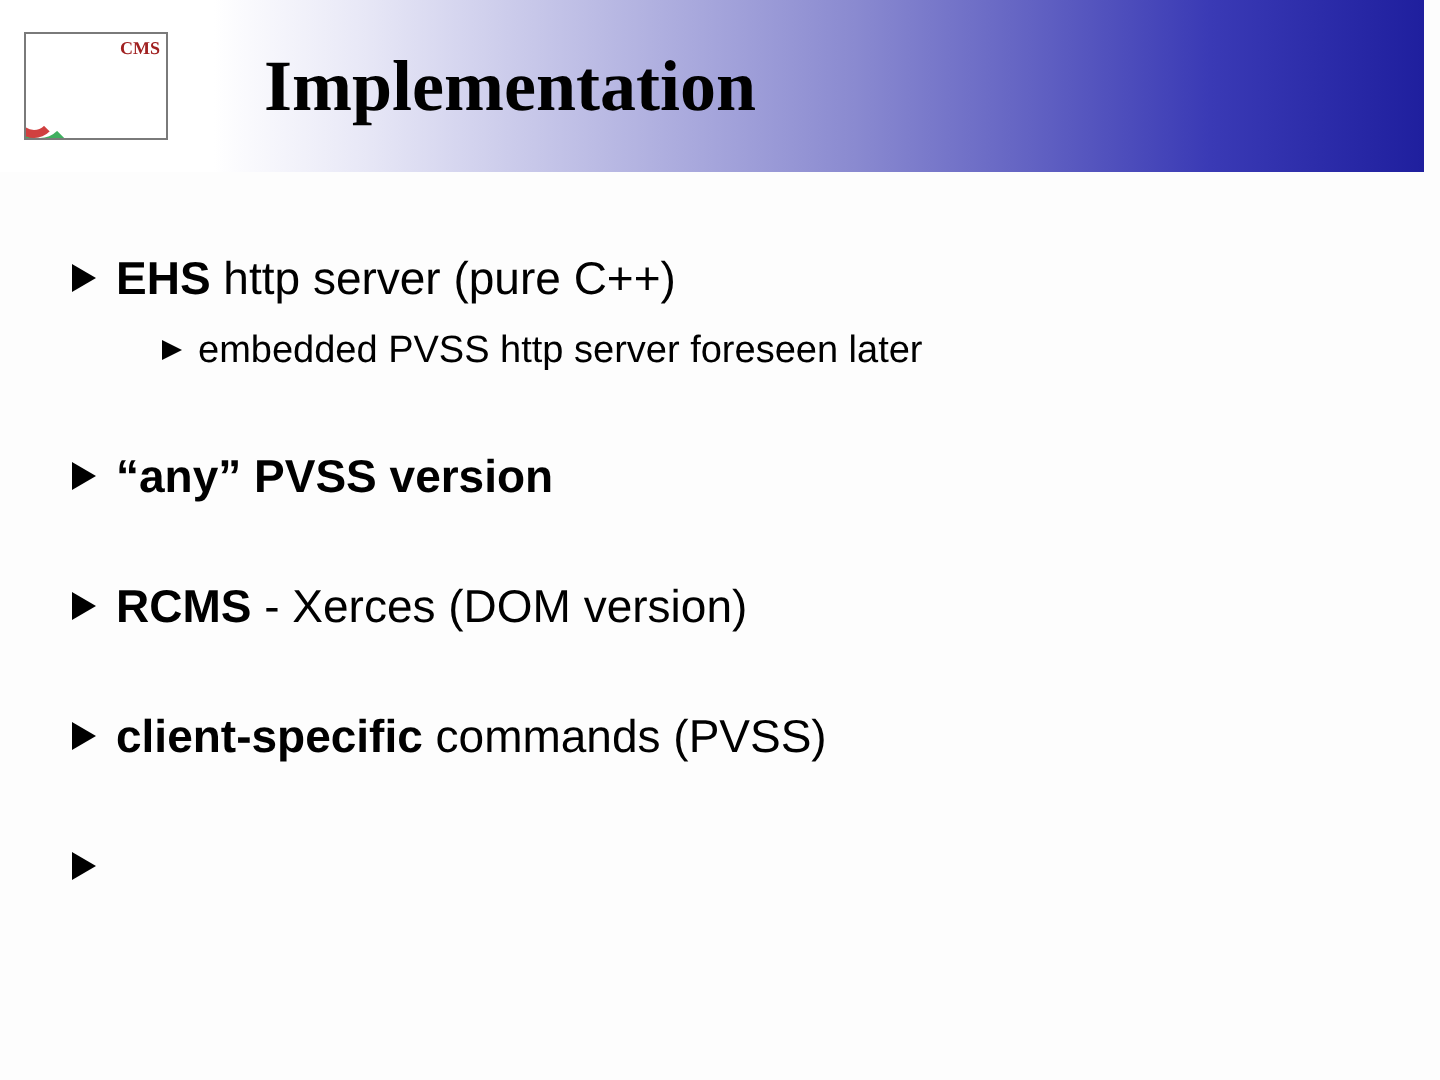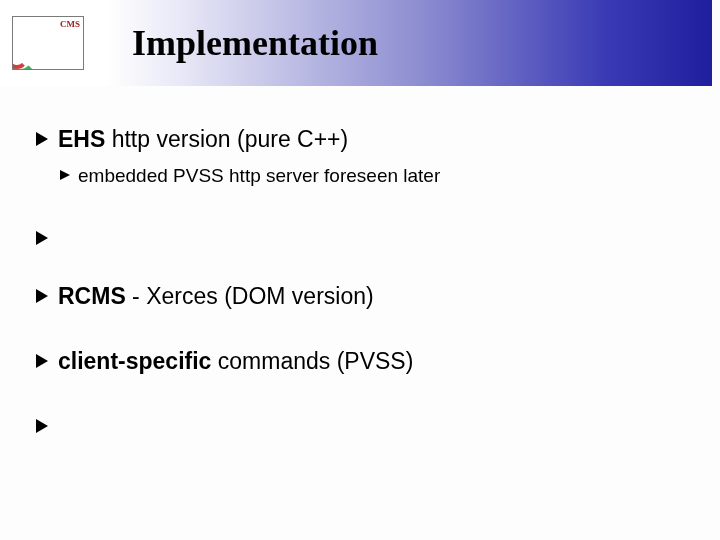--- a/index.html
+++ b/index.html
@@ -73,21 +73,21 @@
     border-bottom: 7px solid transparent;
     border-left: 12px solid #000;
     margin-right: 10px;
     margin-top: 6px;
     flex-shrink: 0;
   }
   .b1.spaced { margin-top: 38px; }
   .b2 {
     display: flex;
     align-items: flex-start;
-    margin-left: 24px;
+    margin-left: 45px;
     margin-top: 6px;
     font-size: 19px;
     color: #000;
   }
   .b2 .arrow {
     width: 0; height: 0;
     border-top: 5.5px solid transparent;
     border-bottom: 5.5px solid transparent;
     border-left: 10px solid #000;
     margin-right: 8px;
@@ -109,31 +109,34 @@
       <span class="cms-text">CMS</span>
     </div>
     <div class="title">Implementation</div>
   </div>
 
   <div class="content">
 
     <div class="b1">
       <span class="arrow"></span>
       <span>
-        <strong>EHS</strong><span> http version (pure C++)</span>
+        <strong>EHS</strong><span> http server (pure C++)</span>
       </span>
     </div>
 
     <div class="b2">
       <span class="arrow"></span>
       <span>embedded PVSS http server foreseen later</span>
     </div>
 
     <div class="b1 spaced">
       <span class="arrow"></span>
+      <span>
+        <strong>“any” PVSS version</strong>
+      </span>
     </div>
 
     <div class="b1 spaced">
       <span class="arrow"></span>
       <span>
         <strong>RCMS</strong><span> - Xerces (DOM version)</span>
       </span>
     </div>
 
     <div class="b1 spaced">

